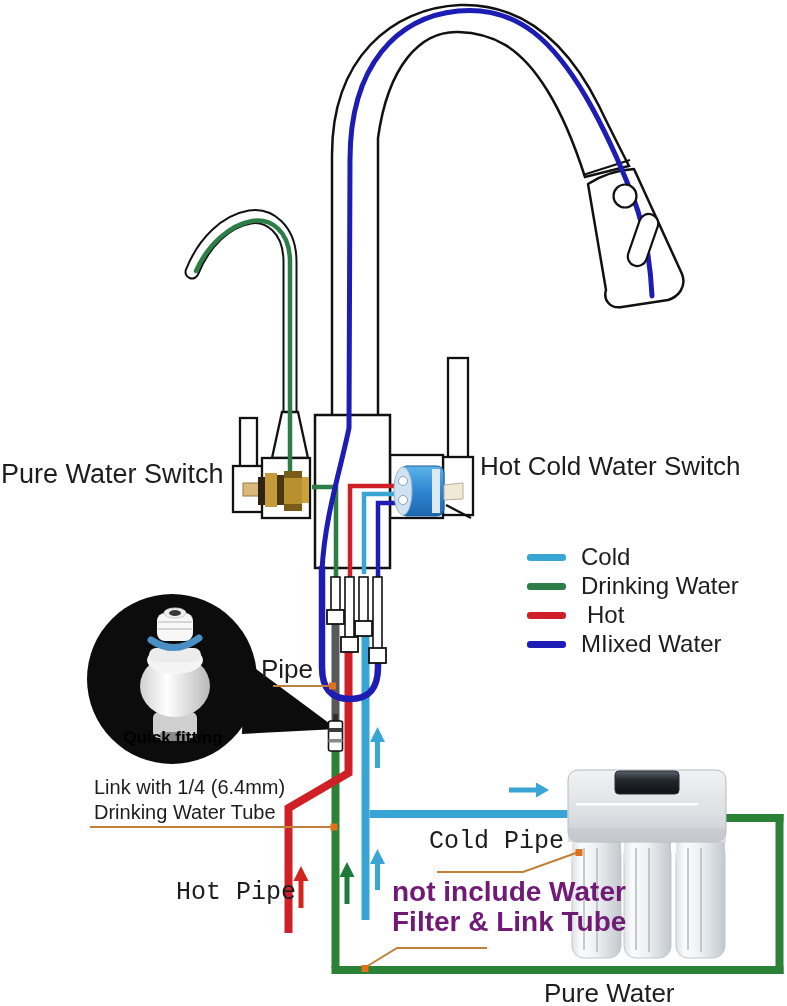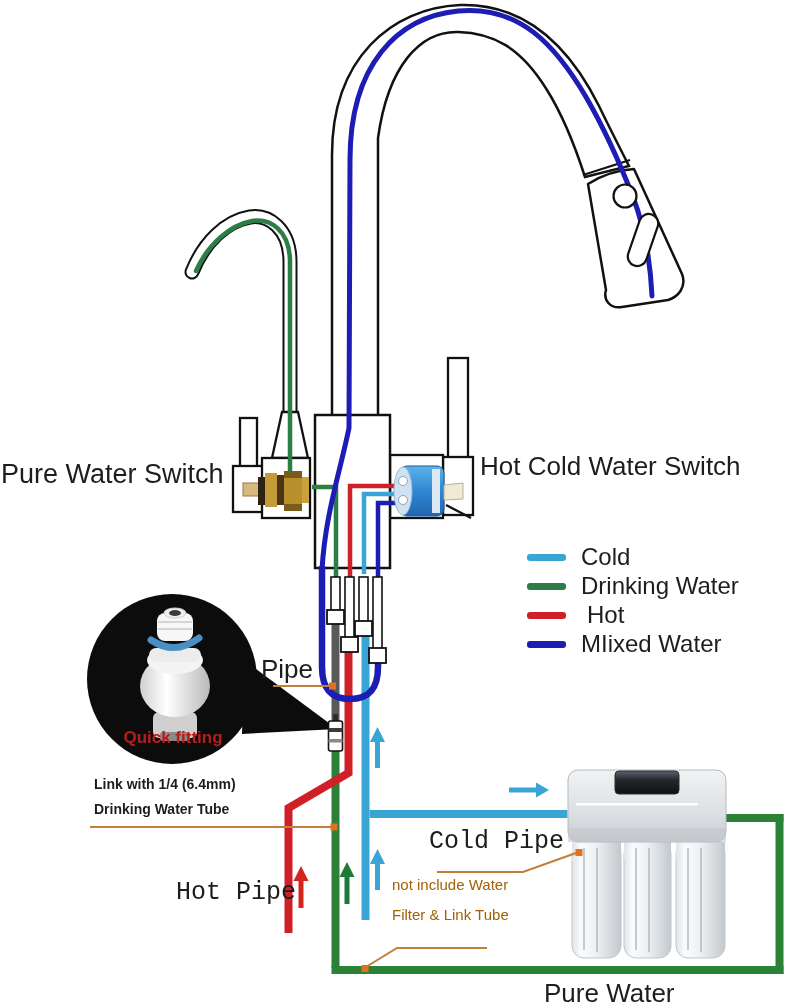--- a/index.html
+++ b/index.html
@@ -3,23 +3,23 @@
 <meta charset="utf-8">
 <style>
   html,body{margin:0;padding:0;background:#ffffff;}
   .stage{position:relative;width:787px;height:1006px;background:#fff;overflow:hidden;
          font-family:"Liberation Sans", sans-serif;}
   .stage svg{position:absolute;left:0;top:0;}
   .label{position:absolute;white-space:nowrap;color:#1d1d1d;line-height:1.05;}
   .lbl-xl{font-size:27px;}
   .lbl-lg{font-size:26px;}
   .lbl-md{font-size:25px;font-family:Liberation Mono, monospace;}
-  .lbl-sm{font-size:14px;font-weight:bold;}
-  .orange-note{color:#a16207;font-weight:400;font-size:15px;}
-  .white-note{color:#b91c1c;font-weight:700;font-size:17px;text-align:center;width:130px;}
+  .lbl-sm{font-size:20px;}
+  .orange-note{color:#701a75;font-weight:700;font-size:28px;}
+  .white-note{color:#000000;font-weight:700;font-size:17px;text-align:center;width:130px;}
   .legend{position:absolute;left:527px;top:543px;}
   .legend-row{display:flex;align-items:center;height:28px;margin-bottom:1px;}
   .legend-row .sw{display:inline-block;width:39px;height:7px;border-radius:3px;margin-right:15px;flex:0 0 auto;}
   .legend-row .tx{font-size:24px;color:#1d1d1d;white-space:nowrap;}
 </style>
 </head>
 <body>
 
 <div class="stage">
 

